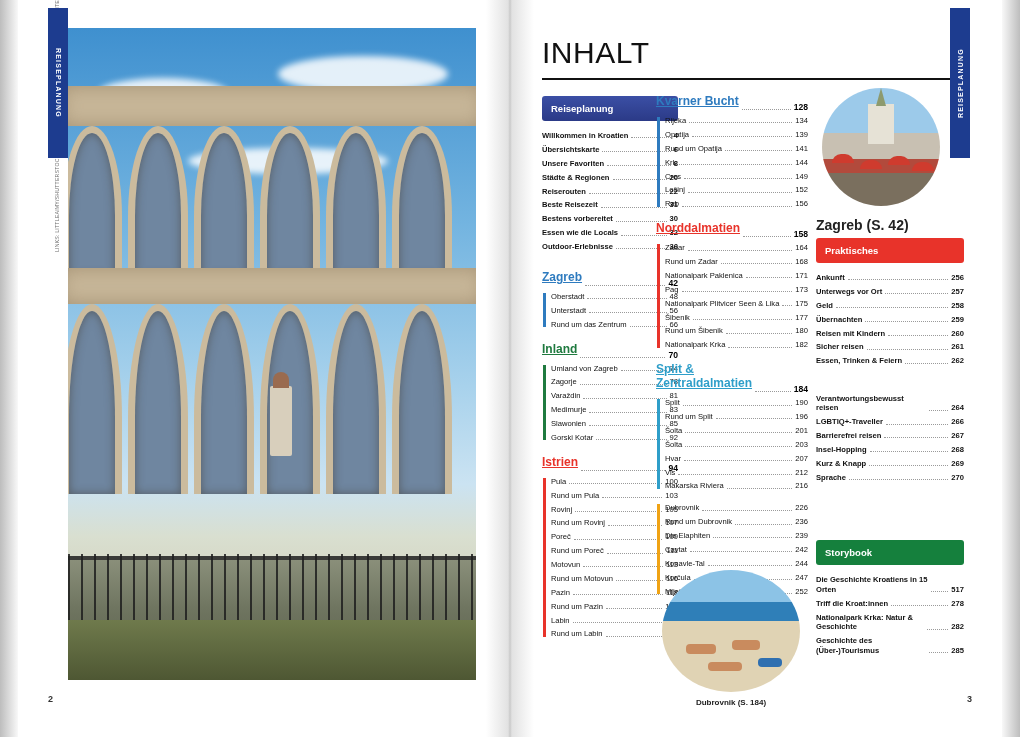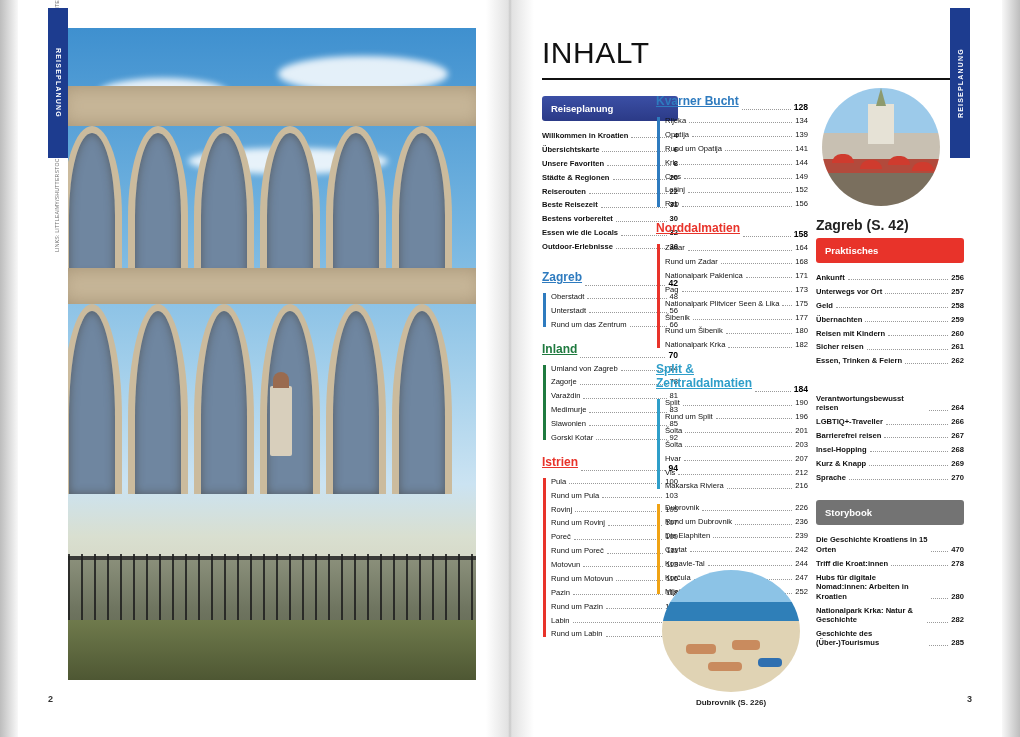--- a/index.html
+++ b/index.html
@@ -133,21 +133,21 @@
 
   
   .pill {
     color: #fff; font-size: 9.5px; font-weight: bold;
     padding: 7px 9px; border-radius: 3px; margin-bottom: 10px;
     display: block;
   }
   .pill.blue { background: #2e3e8f; background: linear-gradient(#3b4fa5,#2b3a87); }
   .pill.green { background: #1f7a3f; }
   .pill.red { background: #e8332a; }
-  .pill.orange { background: #737373; }
+  .pill.orange { background: #15803d; margin-top: 40px; }
 
   
   .entry {
     display: flex; align-items: flex-end; font-size: 7.6px; color: #111;
     margin-bottom: 4.4px; line-height: 1.25;
   }
   .entry .lbl { white-space: nowrap; }
   .entry .dots {
     flex: 1; border-bottom: 1px dotted #9a9a9a; margin: 0 3px 2px 3px; height: 7px;
   }
@@ -661,21 +661,21 @@
       </div>
     </div>
   </div>
 
   <div class="oval-photo">
     <div class="beach-person" style="left:24px; top:74px; width:30px; height:10px;"></div>
     <div class="beach-person" style="left:70px; top:70px; width:28px; height:10px;"></div>
     <div class="beach-person" style="left:46px; top:92px; width:34px; height:9px;"></div>
     <div class="beach-person" style="left:96px; top:88px; width:24px; height:9px; background:#2f6fb0;"></div>
   </div>
-  <div class="caption-oval">Dubrovnik (S. 226)</div>
+  <div class="caption-oval">Dubrovnik (S. 184)</div>
 
   <div class="circle-photo">
     <div class="cp-church"></div>
     <div class="cp-umbrella" style="left:10px; top:66px;"></div>
     <div class="cp-umbrella" style="left:38px; top:72px;"></div>
     <div class="cp-umbrella" style="left:66px; top:68px;"></div>
     <div class="cp-umbrella" style="left:90px; top:74px;"></div>
   </div>
   <div class="caption-circle">Zagreb (S. 42)</div>
 
@@ -748,31 +748,26 @@
         <span class="pg">270</span>
       </div>
     </div>
 
     <div class="spacer14"></div>
     <div class="pill orange">Storybook</div>
     <div>
       <div class="entry bold">
         <span class="lbl" style="white-space:normal; max-width:112px;">Die Geschichte Kroatiens in 15 Orten</span>
         <span class="dots"></span>
-        <span class="pg">470</span>
+        <span class="pg">517</span>
       </div>
       <div class="entry bold">
         <span class="lbl">Triff die Kroat:innen</span>
         <span class="dots"></span>
         <span class="pg">278</span>
-      </div>
-      <div class="entry bold">
-        <span class="lbl" style="white-space:normal; max-width:112px;">Hubs für digitale Nomad:innen: Arbeiten in Kroatien</span>
-        <span class="dots"></span>
-        <span class="pg">280</span>
       </div>
       <div class="entry bold">
         <span class="lbl" style="white-space:normal; max-width:108px;">Nationalpark Krka: Natur &amp; Geschichte</span>
         <span class="dots"></span>
         <span class="pg">282</span>
       </div>
       <div class="entry bold">
         <span class="lbl" style="white-space:normal; max-width:110px;">Geschichte des (Über-)Tourismus</span>
         <span class="dots"></span>
         <span class="pg">285</span>

